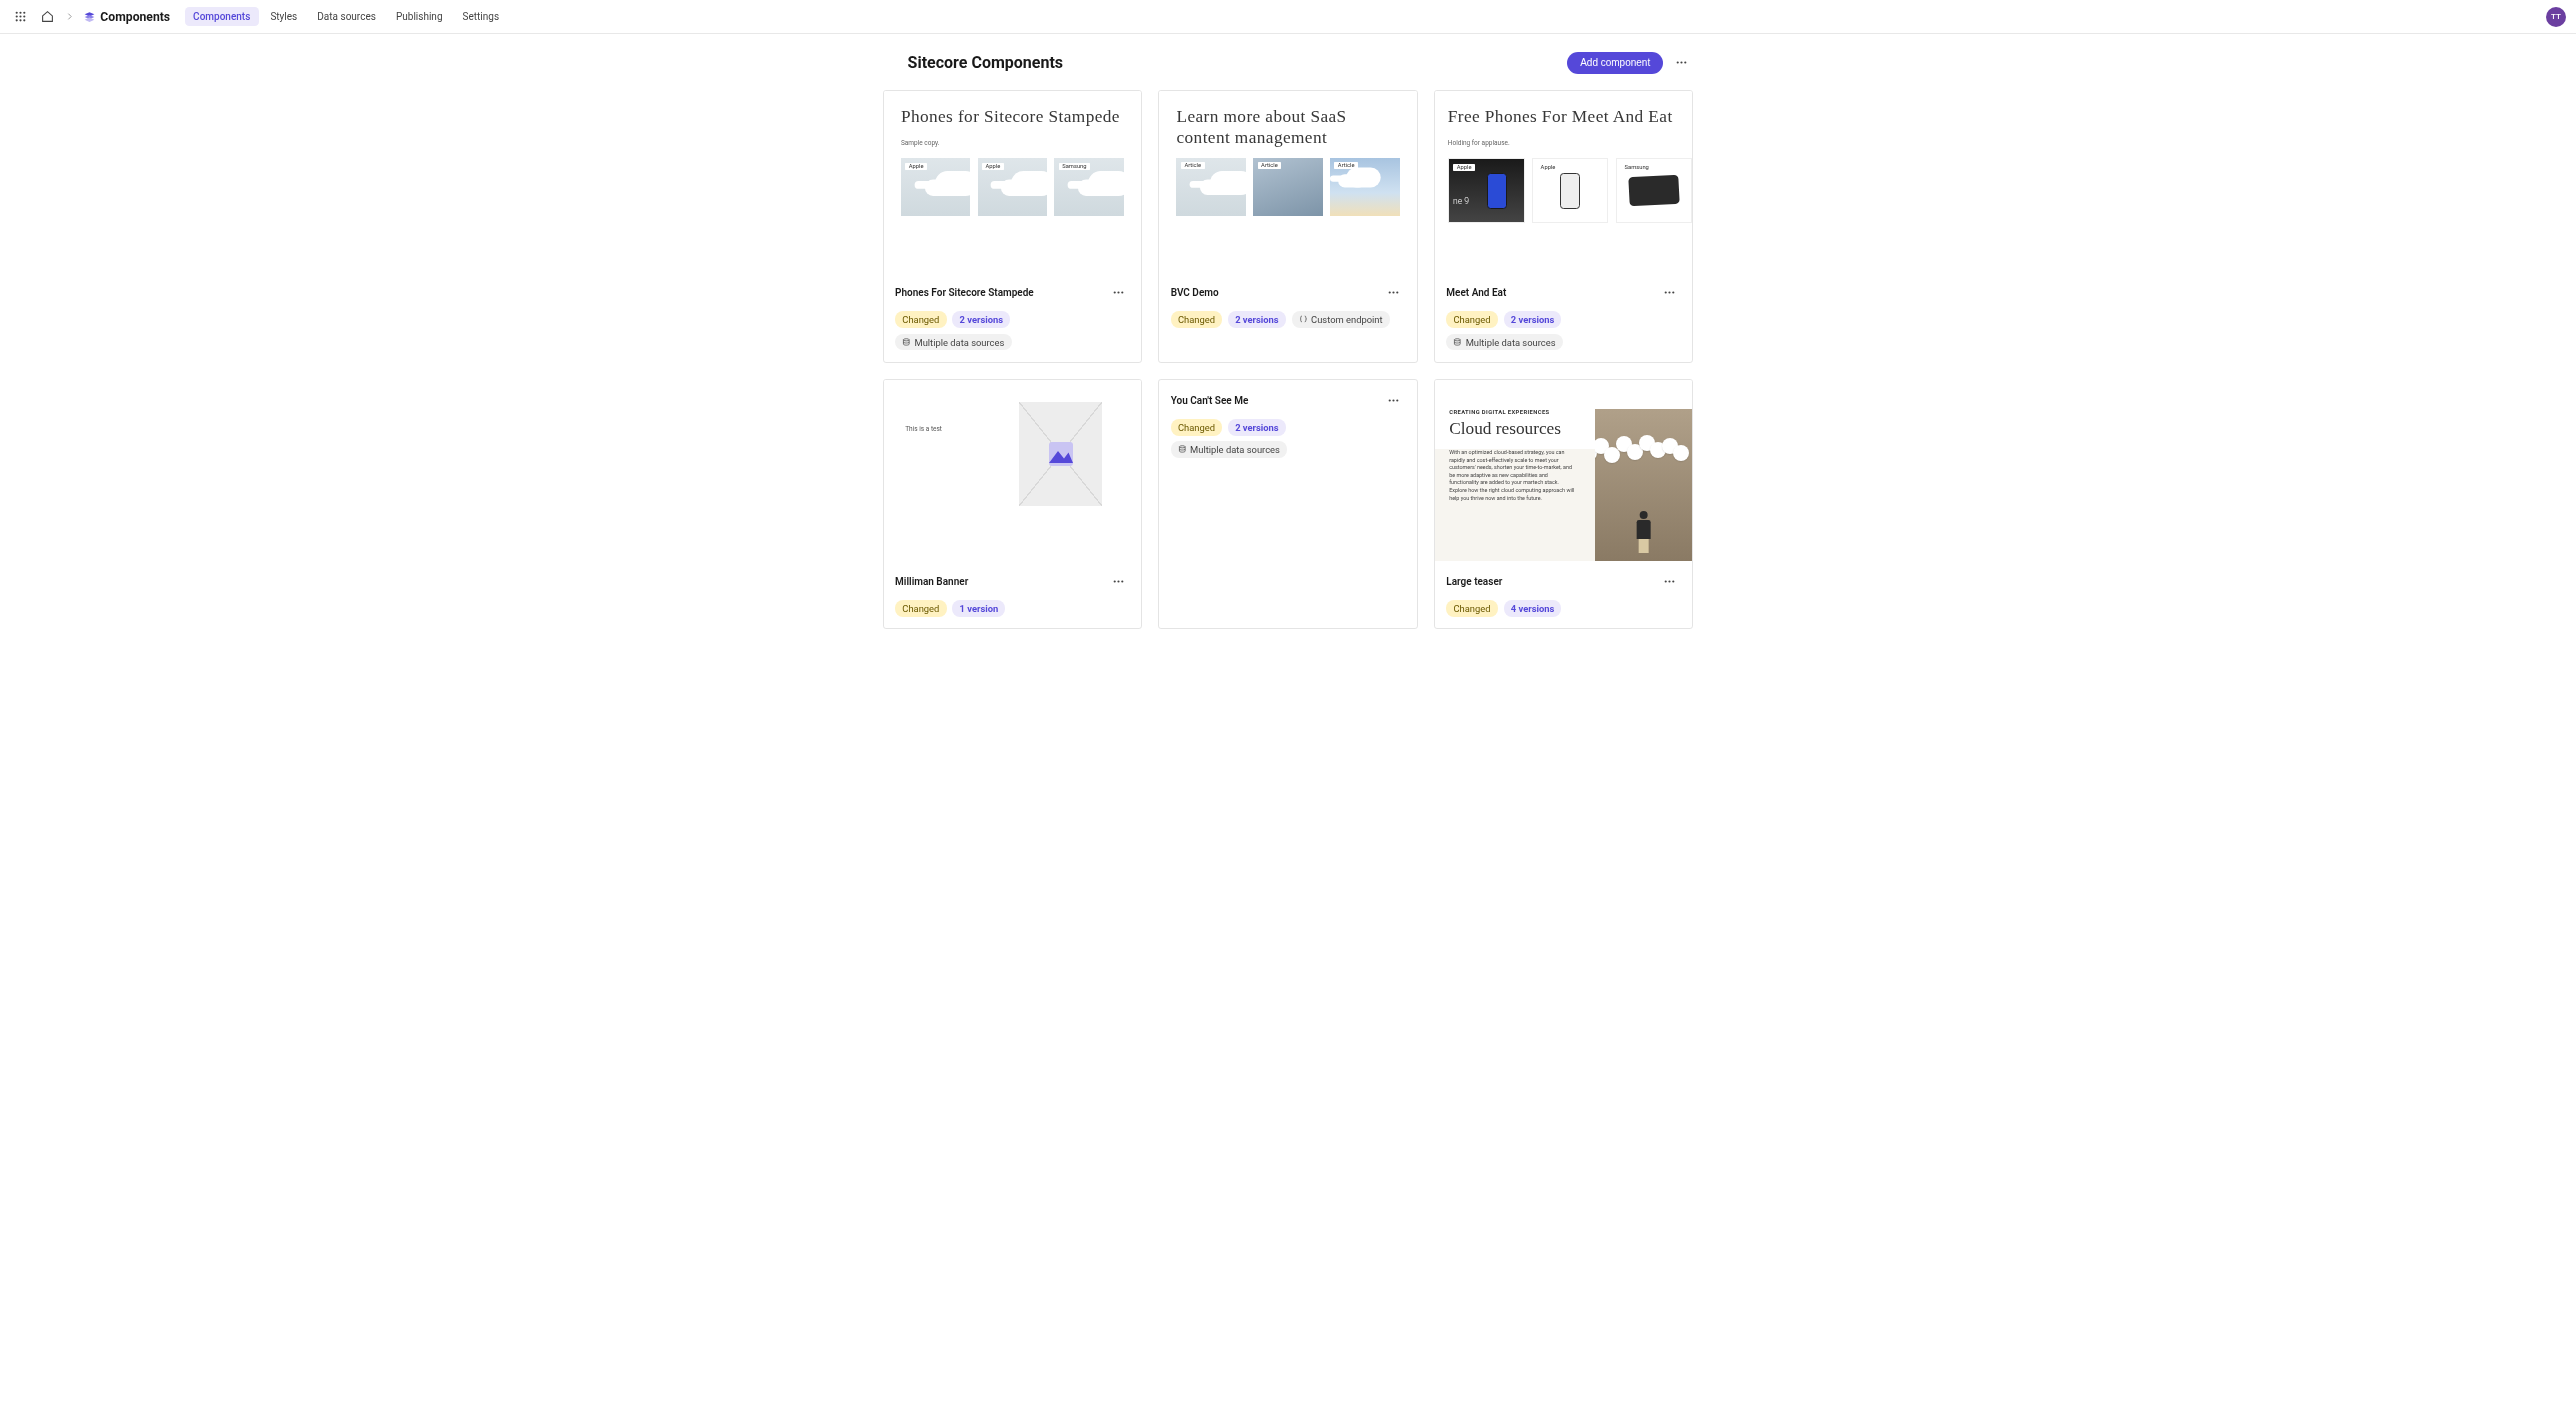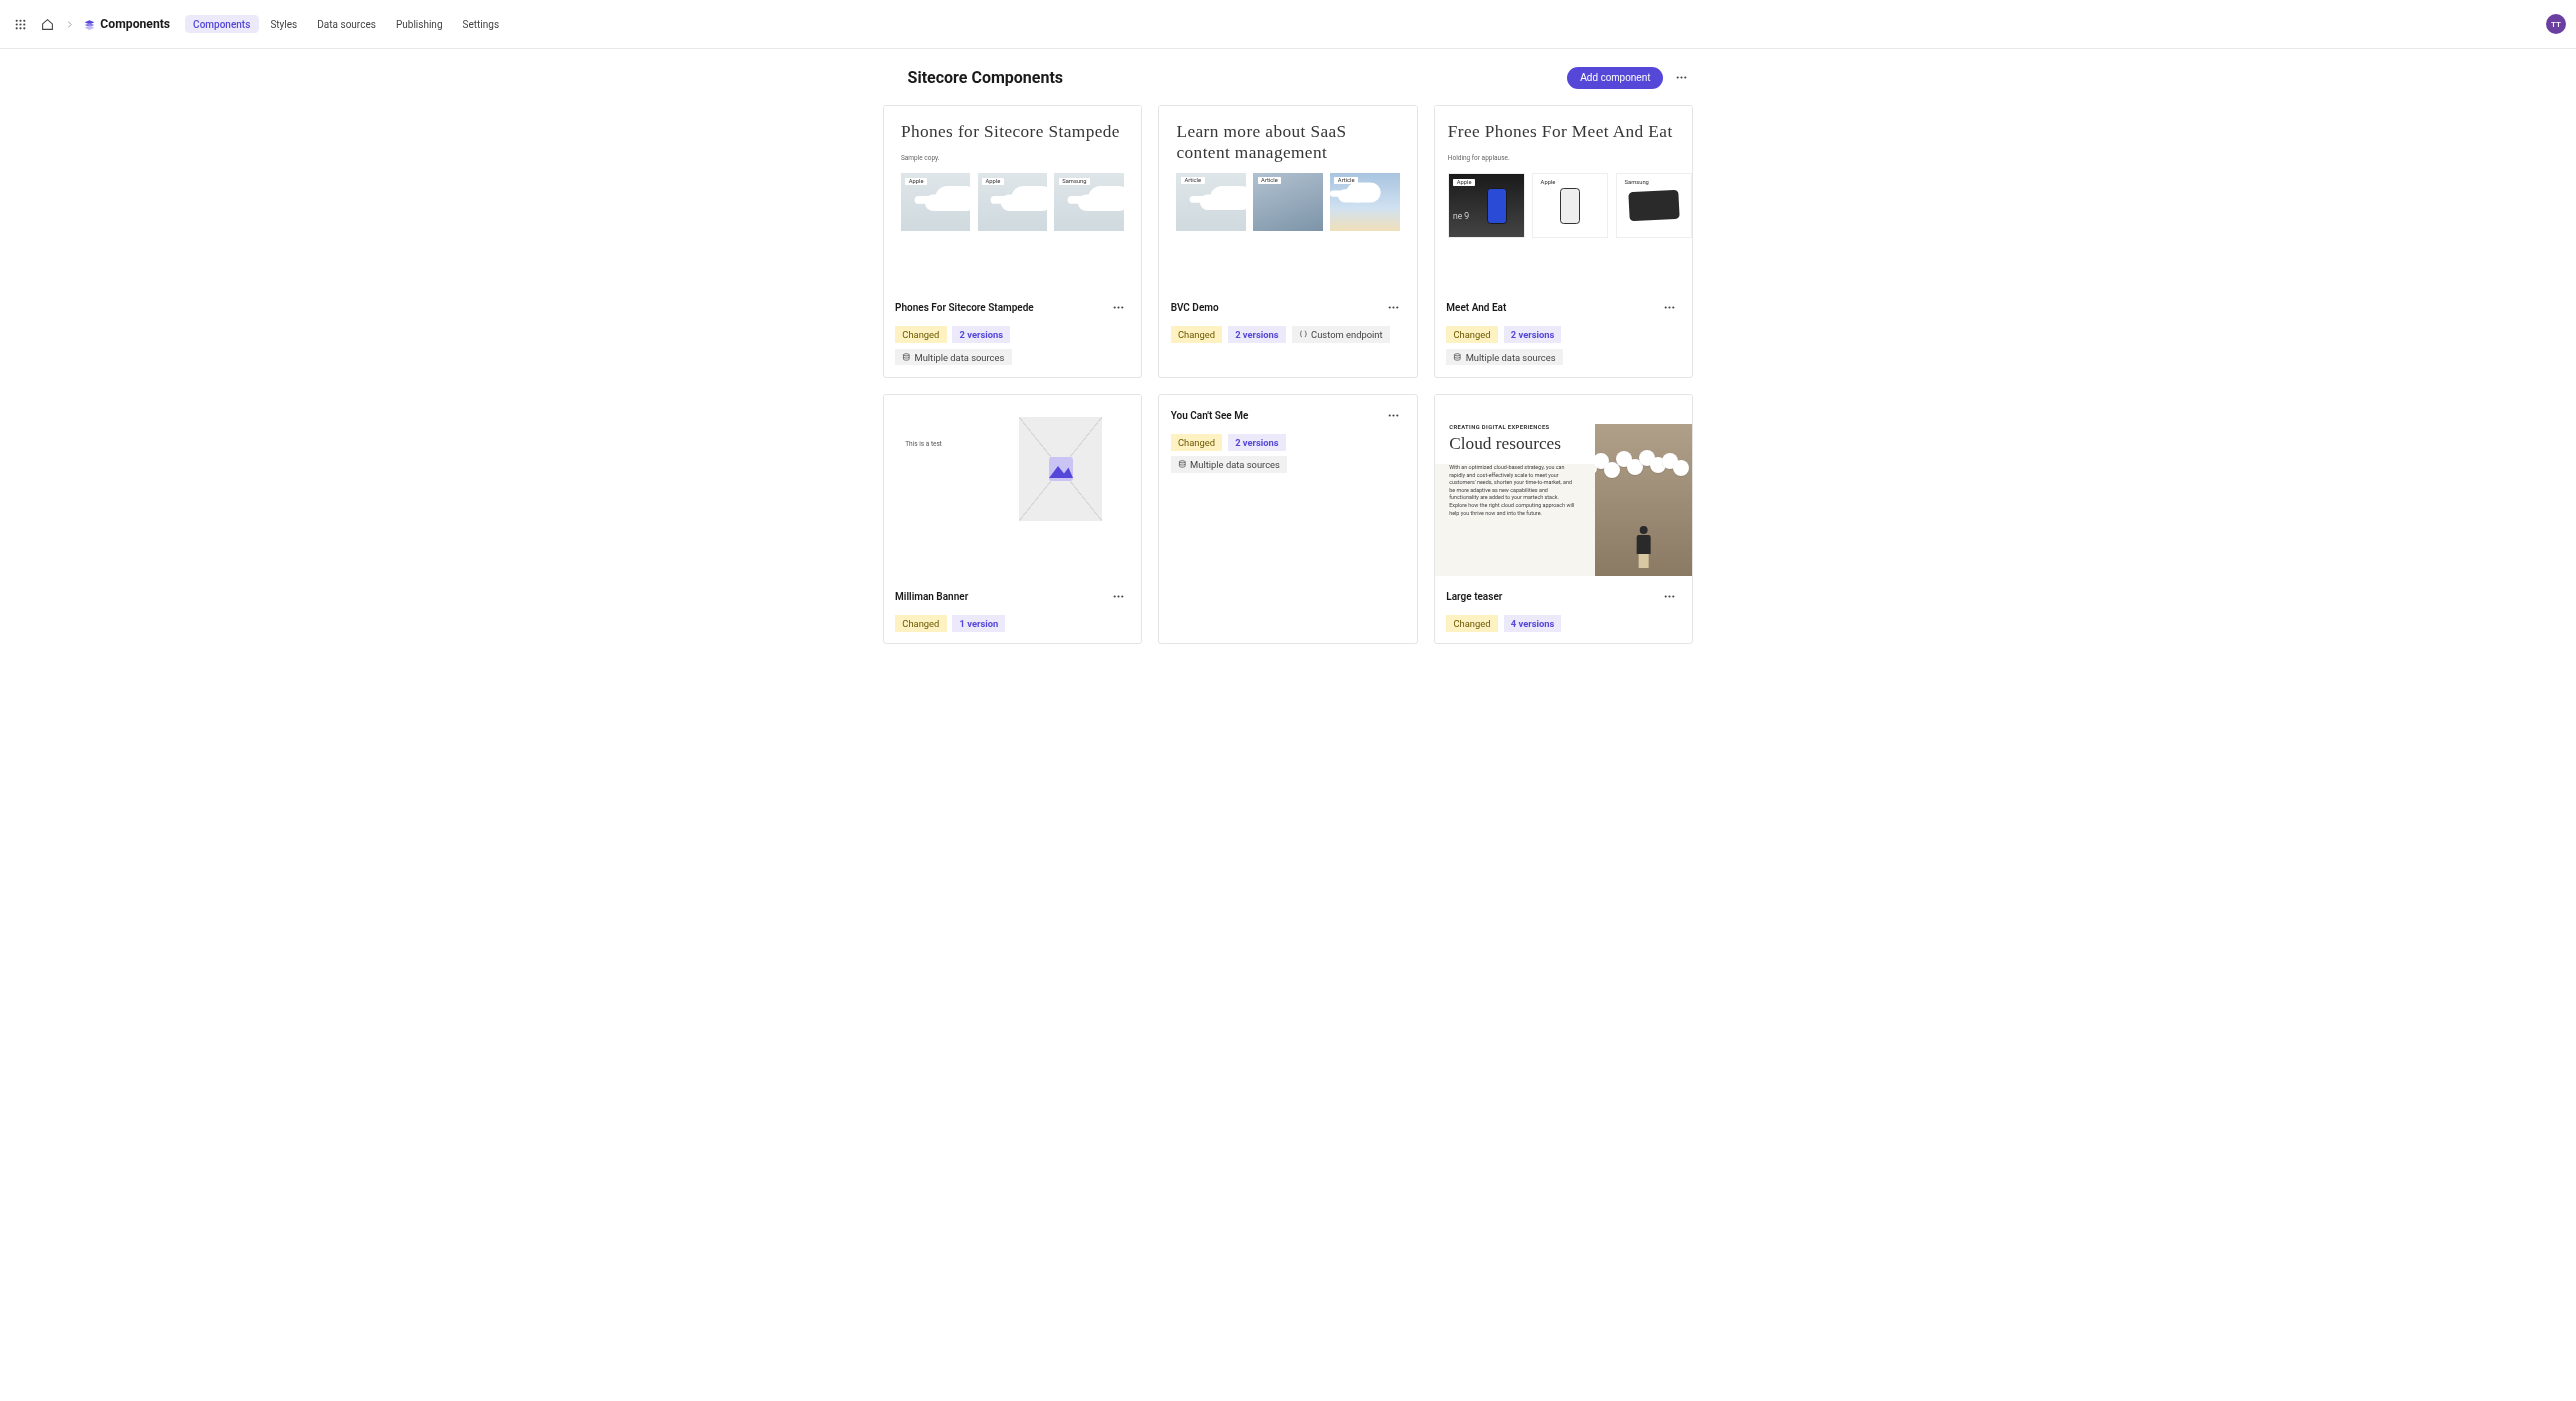--- a/index.html
+++ b/index.html
@@ -5,21 +5,21 @@
   * { box-sizing: border-box; margin: 0; padding: 0; }
   body {
     font-family: -apple-system, BlinkMacSystemFont, "Segoe UI", Roboto, Helvetica, Arial, sans-serif;
     background: #fff;
     color: #1a1a1a;
   }
   
   .topnav {
     display: flex;
     align-items: center;
-    height: 49px;
+    height: 34px;
     padding: 0 10px;
     border-bottom: 0.7px solid #e8e8e8;
     gap: 7.2px;
   }
   .icon-btn {
     width: 20px; height: 20px;
     display: flex; align-items: center; justify-content: center;
     border-radius: 2.9px;
     cursor: pointer;
     color: #444;
@@ -127,21 +127,21 @@
     color: #1a1a1a;
   }
   .badges {
     display: flex;
     flex-wrap: wrap;
     gap: 5.8px;
   }
   .badge {
     font-size: 9.4px;
     padding: 2.9px 7.2px;
-    border-radius: 0;
+    border-radius: 8px;
     display: inline-flex;
     align-items: center;
     gap: 3.6px;
   }
   .badge.status { background: #fff2c2; color: #6b5900; }
   .badge.versions { background: #ece9fb; color: #5548d9; font-weight: bold; }
   .badge.datasource { background: #f1f1f1; color: #444; }
   .badge.datasource svg { width: 8.6px; height: 8.6px; }
 
   

